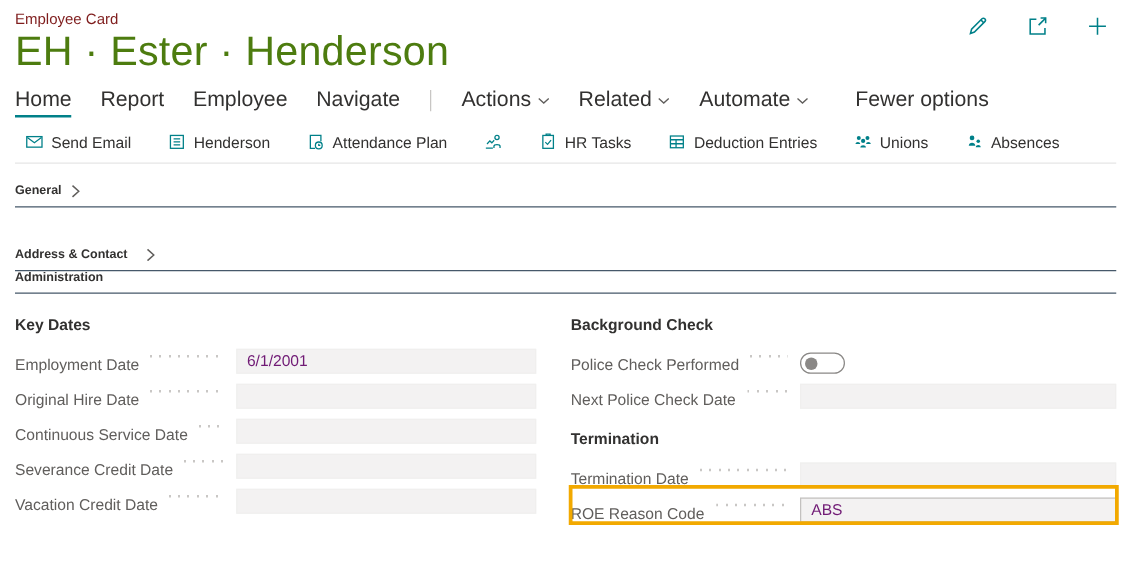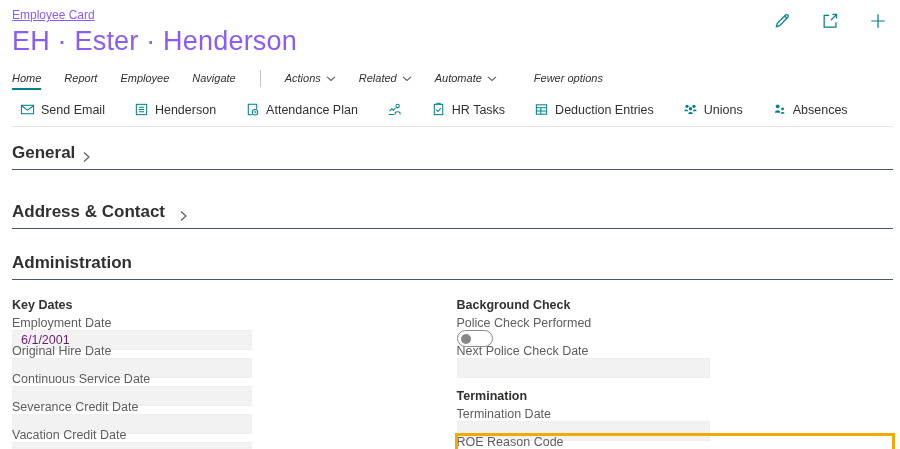--- a/index.html
+++ b/index.html
@@ -5,50 +5,50 @@
   * { box-sizing: border-box; }
   html,body { margin:0; padding:0; }
   body {
     width:900px; height:449px; overflow:hidden; background:#fff;
     font-family:"Liberation Sans", sans-serif; color:#323130;
   }
   .page { padding:8px 7px 0 12px; width:900px; height:449px; }
 
   
   .header-top { display:flex; justify-content:space-between; align-items:flex-start; }
-  .caption { font-size:12px; line-height:14px; color:#8b5cf6;text-decoration:underline; }
-  .page-title { font-size:27px; line-height:32px; font-weight:300; color:#8b5cf6; margin-top:3px; letter-spacing:.2px; }
+  .caption { font-size:12px; line-height:14px; color:#7f1d1d; }
+  .page-title { font-size:33px; line-height:32px; font-weight:300; color:#4d7c0f; margin-top:3px; letter-spacing:.2px; }
   .top-icons { display:flex; gap:30px; margin-top:4px; margin-right:6px; }
   .top-icons svg { display:block; }
 
   
-  .menu { display:flex; gap:23px; margin-top:13px; font-size:11px;font-style:italic; }
+  .menu { display:flex; align-items:center; gap:23px; margin-top:13px; font-size:17px; }
   .menu-item { display:flex; align-items:center; gap:5px; padding-bottom:4px; cursor:default; }
   .menu-item.active { border-bottom:2px solid #008089; padding-bottom:2px; }
   .menu-sep { width:1px; height:17px; background:#c8c6c4; margin:0 1px 3px 1px; }
   .menu-item.more { margin-left:14px; }
 
   
   .actionbar { display:flex; align-items:center; gap:29px; margin-top:10px; padding:2px 0 9px 8px; border-bottom:1px solid #e6e6e6; font-size:12.5px; }
   .action { display:flex; align-items:center; gap:6px; }
   .action svg { display:block; }
 
   
-  .section-head { display:flex; align-items:flex-end; gap:7px; font-size:17px; font-weight:bold; padding-bottom:6px; border-bottom:1px solid #46586a; }
+  .section-head { display:flex; align-items:flex-start; gap:7px; font-size:10px; font-weight:bold; padding-bottom:6px; border-bottom:1px solid #46586a; }
   .sec-general { margin-top:16px; }
   .sec-address { margin-top:32px;gap:14px; }
-  .sec-admin   { margin-top:24px; }
+  .sec-admin   { }
 
   
   .admin-cols { display:flex; gap:28px; margin-top:14px; }
   .col-left  { width:418px; }
   .col-right { width:438px; }
   .group-title { font-size:12.5px; font-weight:bold; height:22px; display:flex; align-items:center; }
   .group-title.later { margin-top:13px; }
-  .field-row { display:flex; align-items:flex-start; height:28px;flex-direction:column; }
+  .field-row { display:flex; align-items:flex-end; height:28px; }
   .field-row.highlight { outline:3px solid #f2a900; outline-offset:-1px; }
   .field-label { font-size:12.5px; color:#605e5c; white-space:nowrap; }
   .leader { flex:1; height:1.6px; margin:0 10px 0 9px; align-self:center;
     background-image:repeating-linear-gradient(90deg,#c9c7c5 0 1.6px,transparent 1.6px 7.5px); }
   .field-input { height:20px; background:#f3f2f2; border:1px solid #f0efee; font-size:12.5px;
     display:flex; align-items:center; padding:0 8px; color:#701a75; flex:0 0 auto; }
   .col-left  .field-input { width:240px; }
   .col-right .field-input { width:253px; }
   .field-input.bordered { border:1px solid #c3c1bf; }
 

